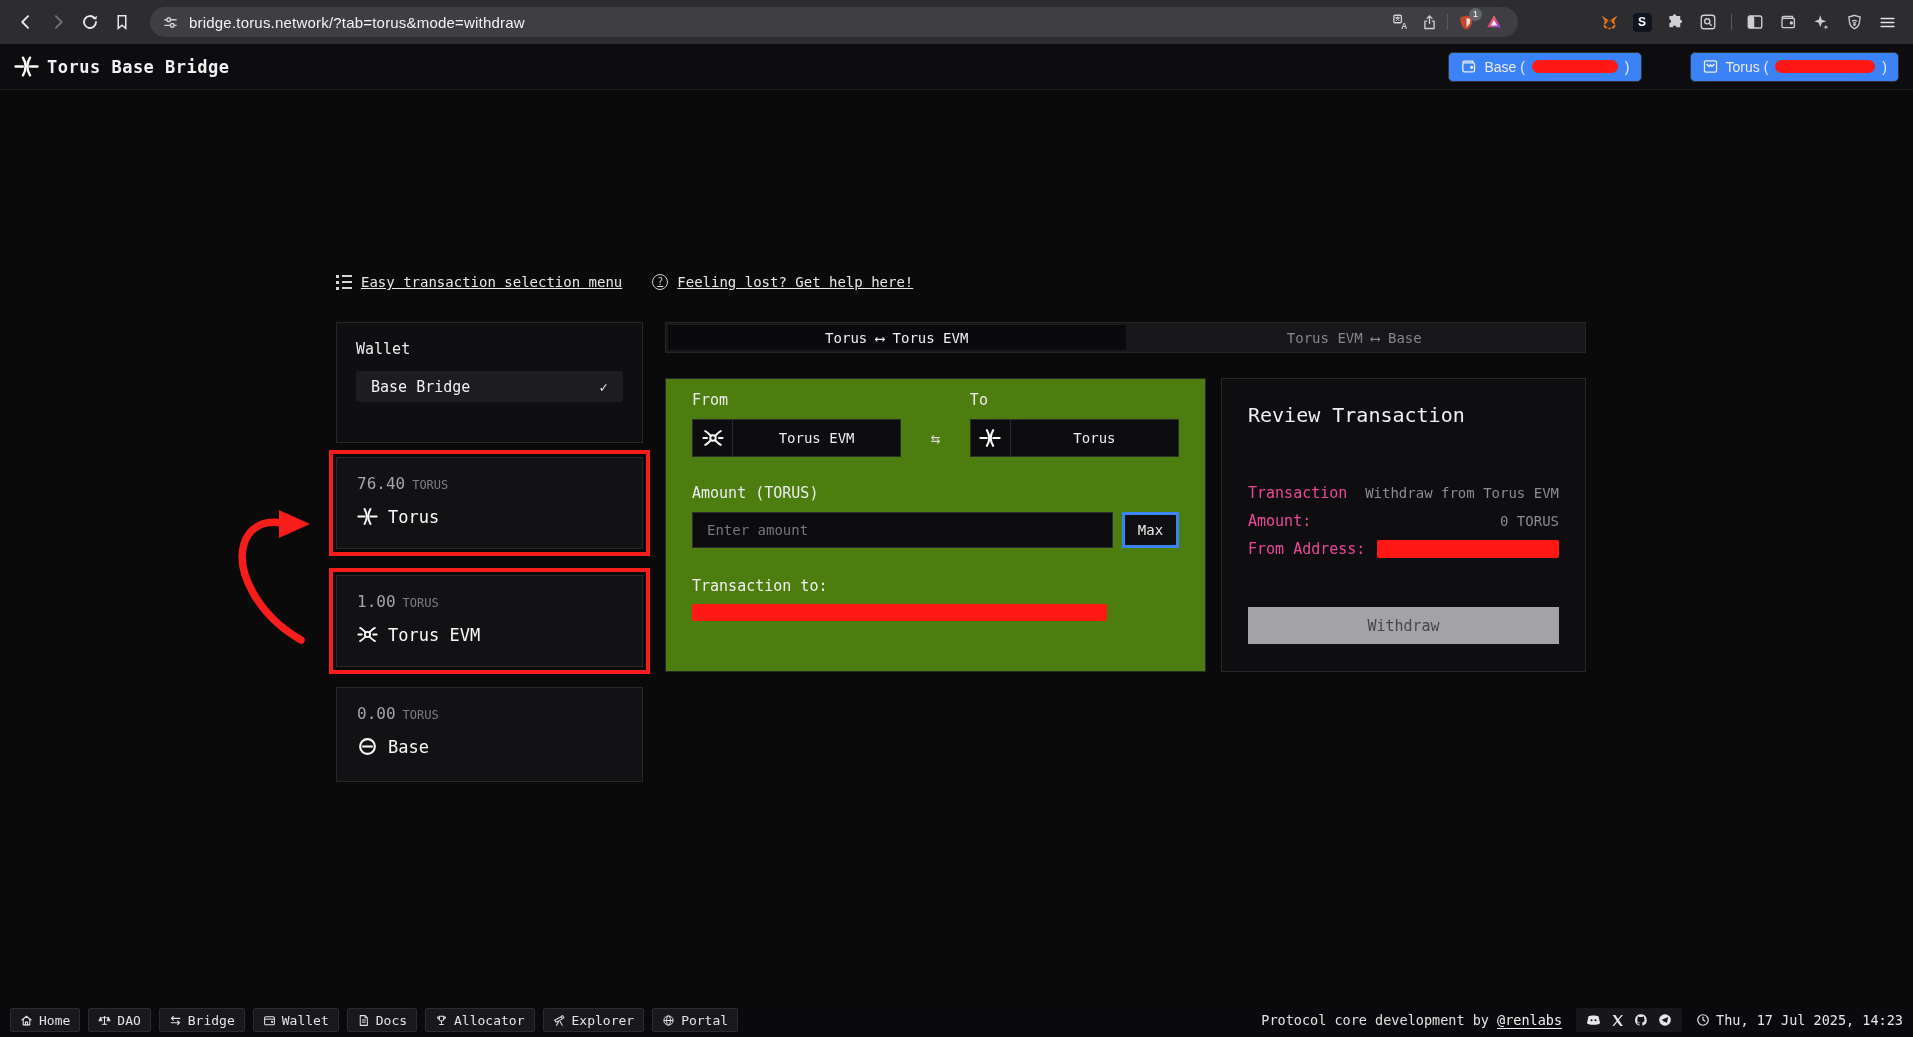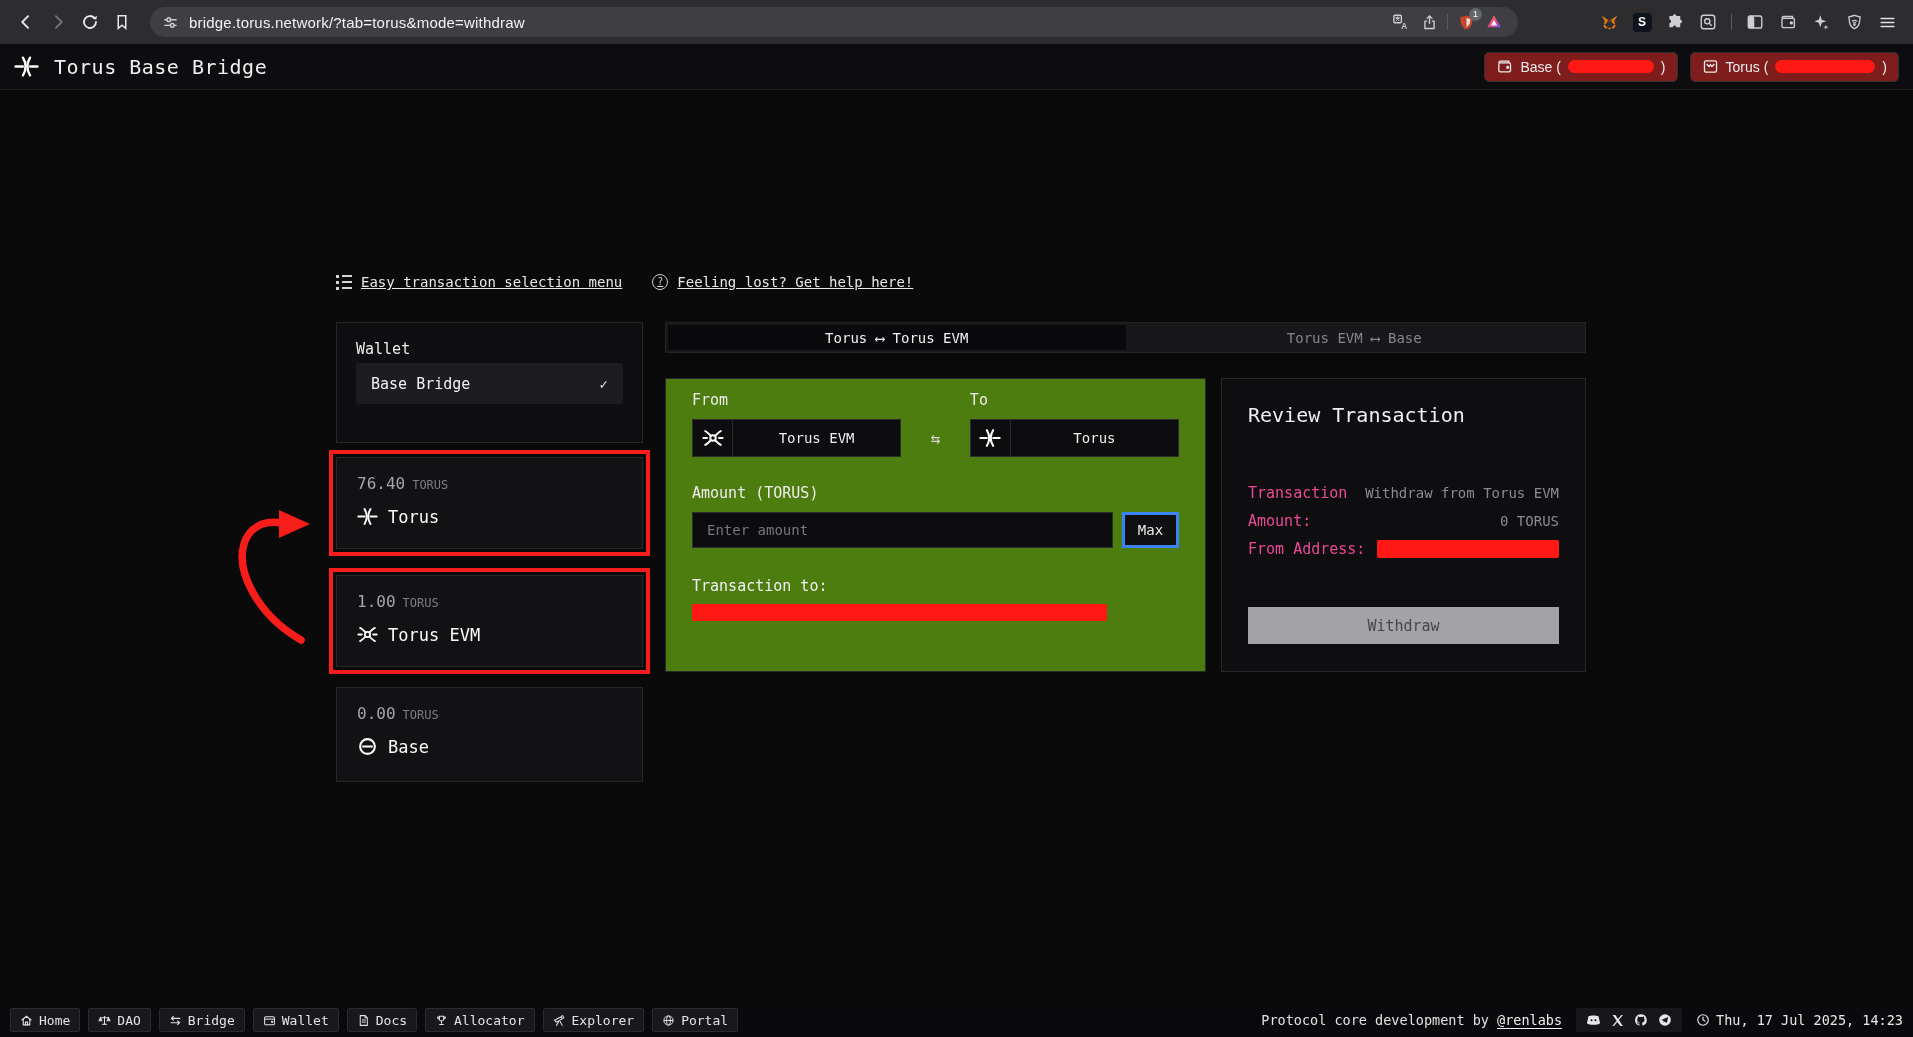--- a/index.html
+++ b/index.html
@@ -13,41 +13,41 @@
   .url-text { margin-left:10px; font-family:"Liberation Sans",sans-serif; font-size:15px; color:#f2f2f3; letter-spacing:.2px; flex:0 1 auto; white-space:nowrap; overflow:hidden; }
   .urlbar .spacer { flex:1; }
   .pill-ic { width:28px; height:26px; display:flex; align-items:center; justify-content:center; flex:0 0 auto; position:relative; }
   .vdiv { width:1px; height:16px; background:#5a5a5e; margin:0 4px; flex:0 0 auto; }
   .ext-icons { flex:1; display:flex; justify-content:flex-end; align-items:center; gap:5px; padding-left:8px; }
   .badge { position:absolute; top:-1px; right:-2px; min-width:13px; height:13px; border-radius:7px; background:#62656a; color:#fff; font-family:"Liberation Sans",sans-serif; font-size:9px; line-height:13px; text-align:center; padding:0 3px; }
   .s-badge { width:19px; height:19px; border-radius:4px; background:#10141f; color:#fff; font-family:"Liberation Sans",sans-serif; font-weight:bold; font-size:12px; display:flex; align-items:center; justify-content:center; }
 
   
   .app-header { position:absolute; top:44px; left:0; width:1913px; height:46px; background:#0d0d0f; border-bottom:1px solid #1e1e21; display:flex; align-items:center; padding:0 14px; }
-  .app-title { margin-left:15px; font-size:20px; color:#f0f0f2; letter-spacing:.5px; }
+  .app-title { margin-left:8px; font-size:17px; color:#f0f0f2; letter-spacing:.5px;font-weight:bold; }
   .header-right { margin-left:auto; display:flex; gap:12px; }
-  .wallet-btn { height:30px; display:flex; align-items:center; gap:7px; padding:0 11px; background:#7f1d1d; border:1px solid #323235; border-radius:5px; font-size:14px; color:#ececee; cursor:pointer; }
+  .wallet-btn { height:30px; display:flex; align-items:center; gap:7px; padding:0 11px; background:#3b82f6; border:1px solid #323235; border-radius:5px; font-size:14px; color:#ececee; cursor:pointer;margin-left:36px; }
   .red-pill { display:inline-block; height:13px; background:#ff1814; border-radius:7px; }
   .red-pill.w-base { width:86px; }
   .red-pill.w-torus { width:100px; }
 
   
   .hints { position:absolute; left:336px; top:269px; display:flex; align-items:center; gap:30px; height:26px; }
   .hint-item { display:flex; align-items:center; gap:9px; font-size:14px; color:#e8e8ea; cursor:pointer;text-decoration:underline; }
   .help-circle { width:16px; height:16px; border:1.4px solid #cfcfd2; border-radius:50%; font-size:10px; line-height:13px; text-align:center; color:#cfcfd2; }
   .list-ic { display:flex; flex-direction:column; gap:3px; }
   .list-ic .row { display:flex; align-items:center; gap:3px; }
   .list-ic .dot { width:3px; height:3px; background:#d6d6d8; }
   .list-ic .bar { width:10px; height:2.4px; background:#d6d6d8; }
 
   
   .panel { position:absolute; background:#0f0f11; border:1px solid #27272a; }
   .wallet-panel { left:336px; top:322px; width:307px; height:121px; padding:17px 19px; }
   .wallet-title { font-size:15px; color:#ededef; }
-  .wallet-row { margin-top:5px; height:41px; background:#1d1d20; border-radius:3px; display:flex; align-items:center; justify-content:space-between; padding:0 15px; font-size:15px; color:#f2f2f4; cursor:pointer; }
+  .wallet-row { margin-top:13px; height:31px; background:#1d1d20; border-radius:3px; display:flex; align-items:center; justify-content:space-between; padding:0 15px; font-size:15px; color:#f2f2f4; cursor:pointer; }
   .wallet-row .check { font-size:14px; color:#e6e6e8; }
 
   
   .card { position:absolute; left:336px; width:307px; background:#121215; border:1px solid #28282b; padding:16px 20px; cursor:pointer; }
   .card.ring { outline:4px solid #f71d1a; outline-offset:3px; }
   .card-balance { font-size:16px; color:#a6a6aa; }
   .card-balance .unit { font-size:12px; color:#7e7e82; margin-left:7px; }
   .card-token { margin-top:13px; display:flex; align-items:center; gap:10px; font-size:17px; color:#fafafa; }
   .tok-ic { width:21px; height:21px; flex:0 0 auto; }
 

